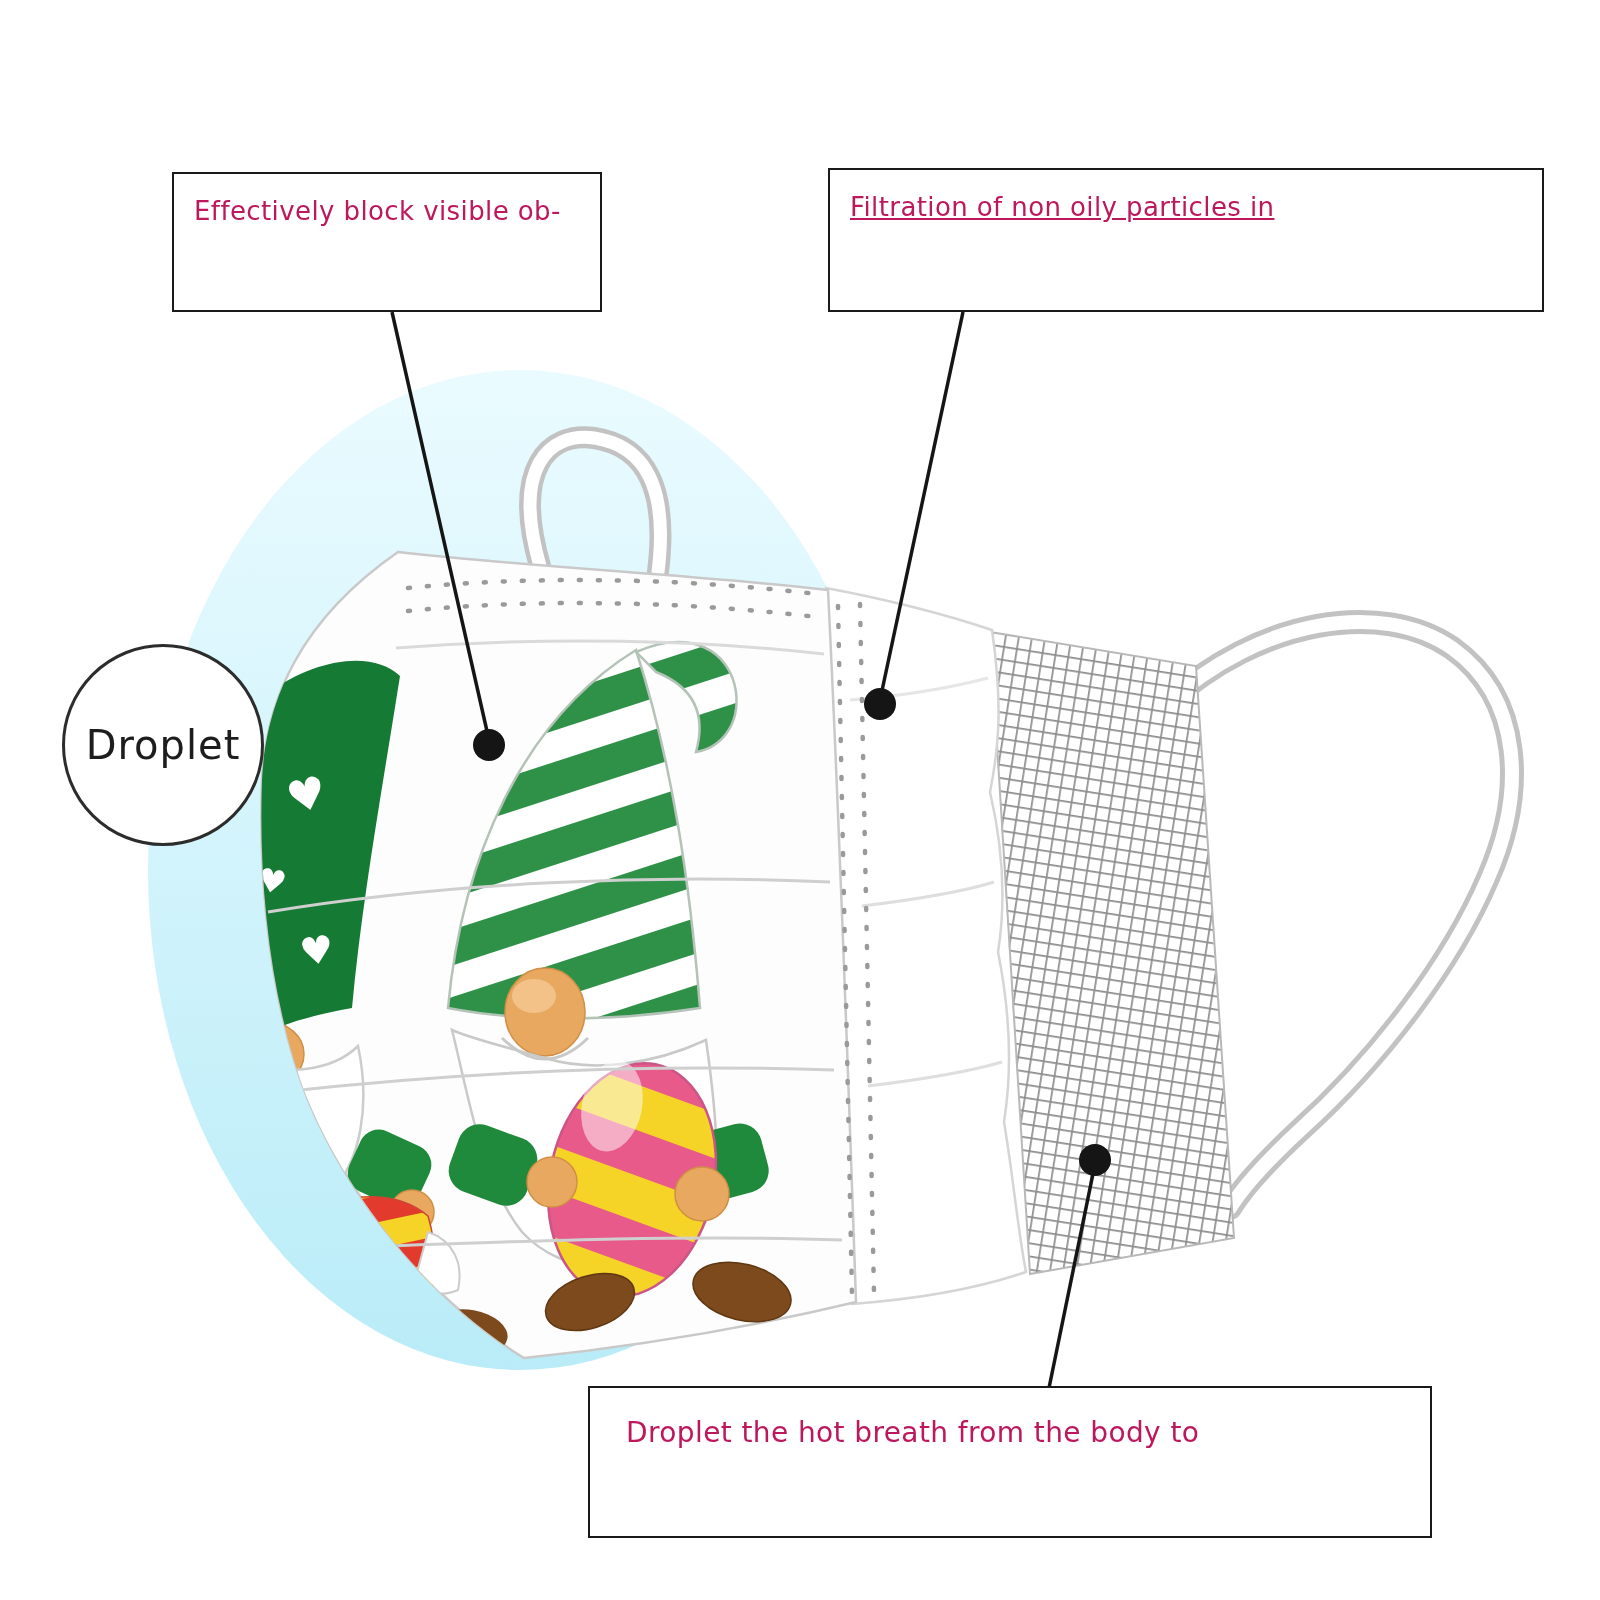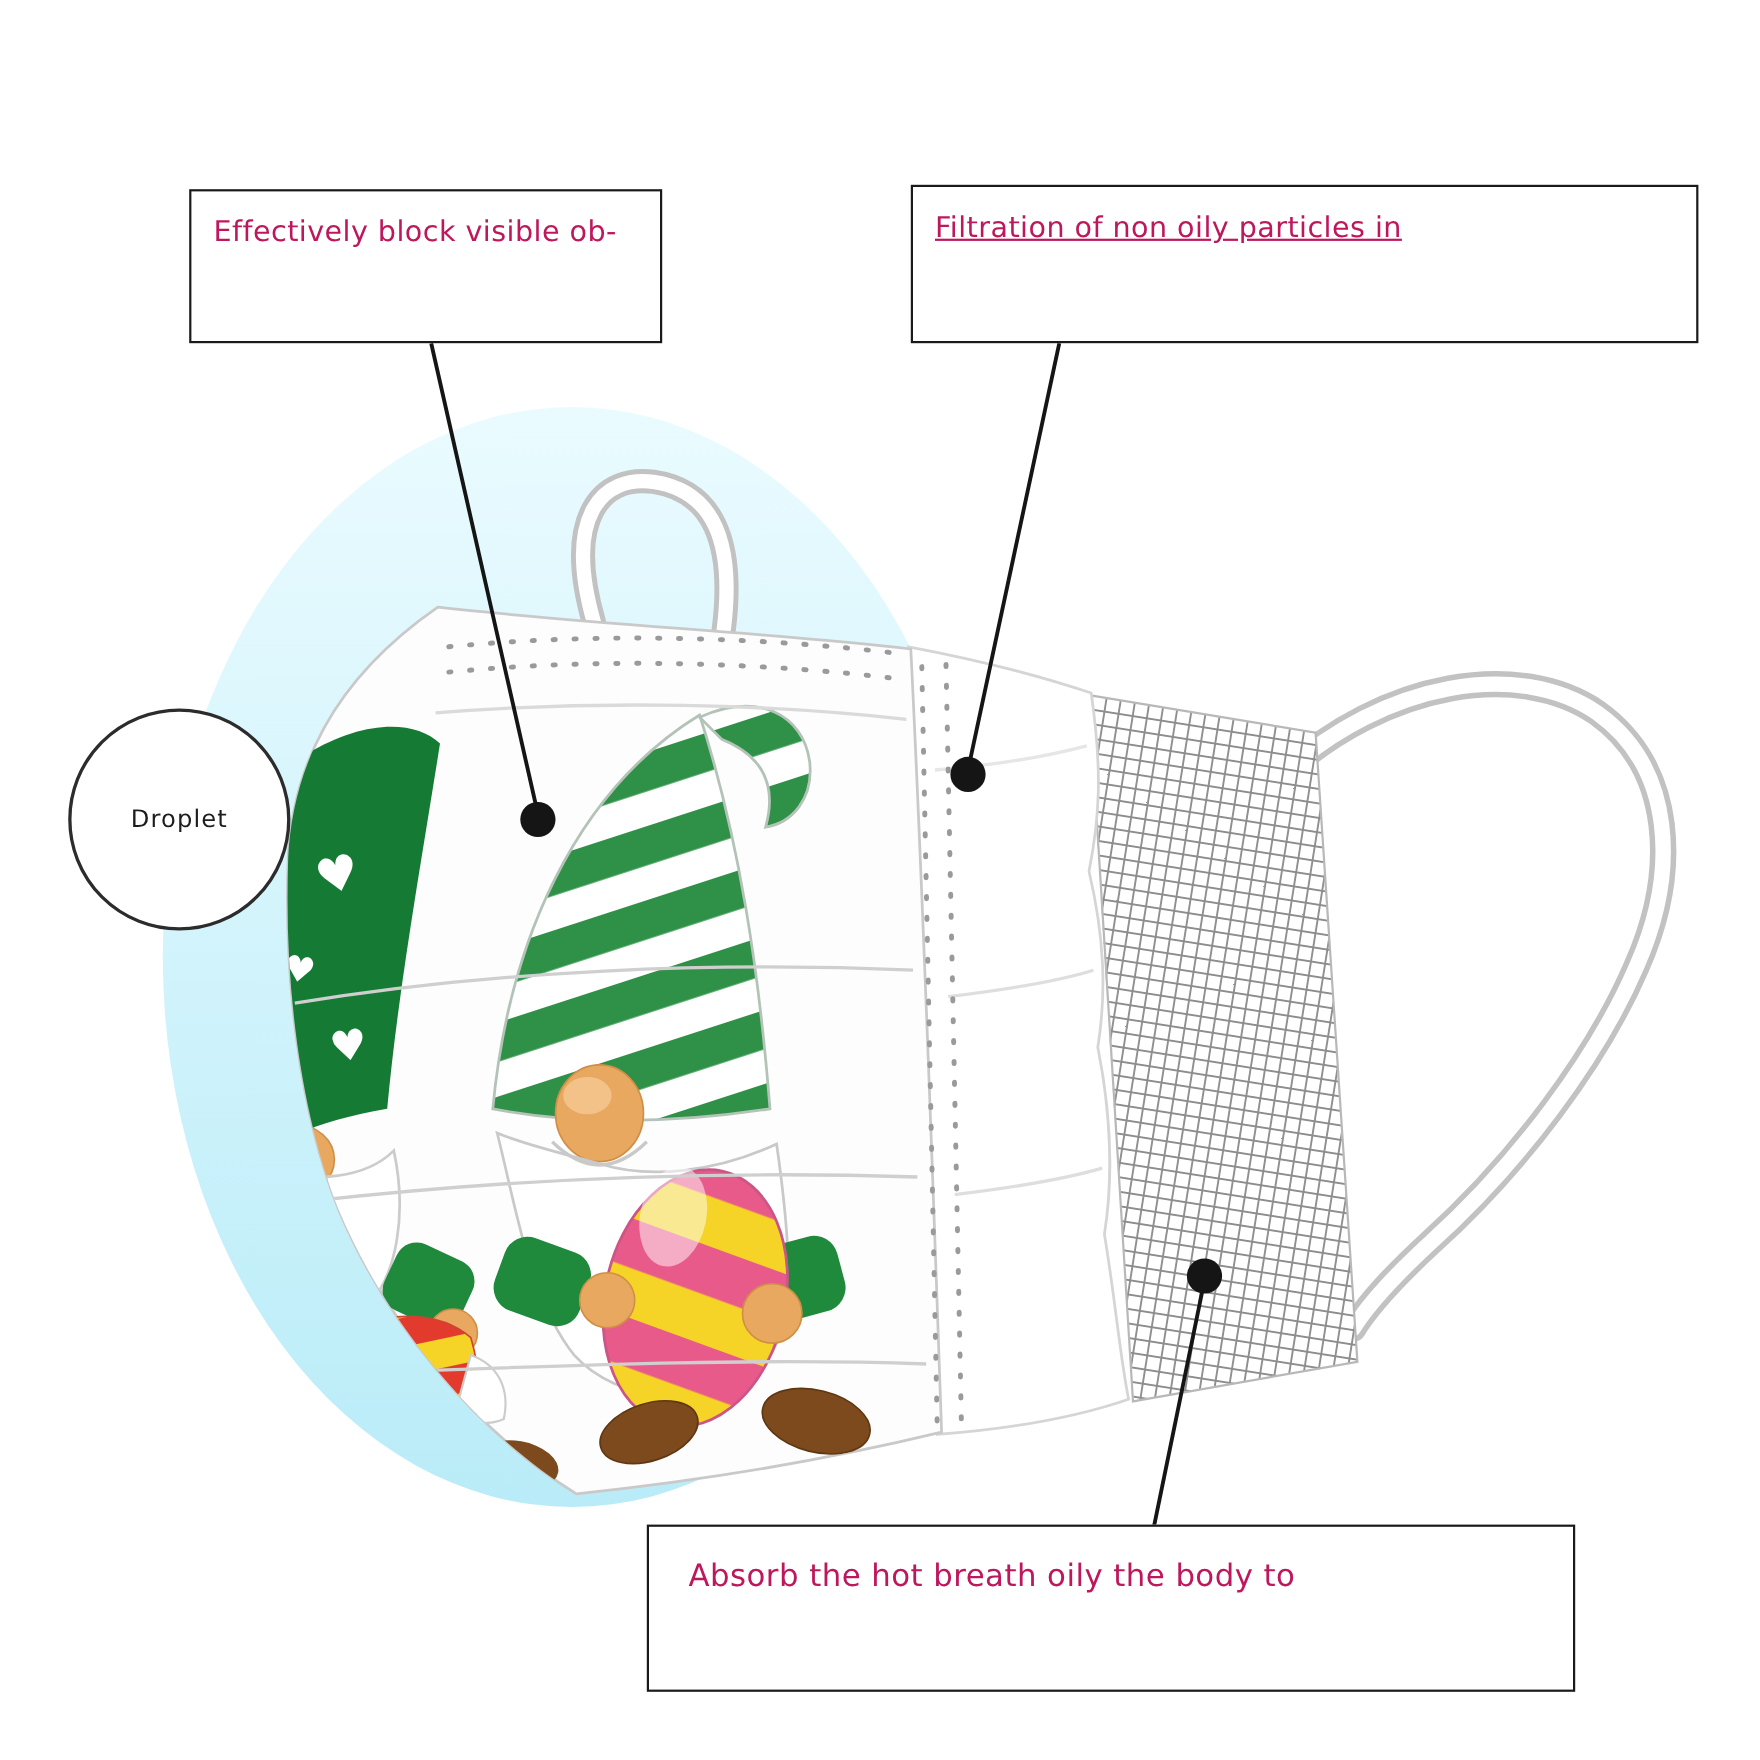--- a/index.html
+++ b/index.html
@@ -9,21 +9,21 @@
   .callout-box{
     position:absolute;z-index:3;background:#ffffff;border:2px solid #1a1a1a;
     color:#be185d;font-size:26px;line-height:1.65;letter-spacing:.4px;
     padding:16px 20px;box-sizing:border-box;
   }
   .callout-box .line{display:block;white-space:nowrap;}
   #box-absorb{font-size:28px;text-align:left;padding:22px 20px 22px 36px;}
   #droplet-circle{
     position:absolute;z-index:3;width:202px;height:202px;border-radius:50%;
     border:3px solid #2c2c2c;background:#ffffff;display:flex;align-items:center;justify-content:center;
-    font-size:22px;color:#1d1d1d;letter-spacing:1px;box-sizing:border-box;
+    font-size:40px;color:#1d1d1d;letter-spacing:1px;box-sizing:border-box;
   }
 </style>
 </head>
 <body>
 
 <div id="canvas">
 
   <svg id="art" width="1600" height="1600" viewBox="0 0 1600 1600" xmlns="http://www.w3.org/2000/svg">
 
     <defs>
@@ -179,20 +179,20 @@
 
   <div id="box-block" class="callout-box" style="left:172px;top:172px;width:430px;height:140px;">
     <span class="line">Effectively block visible ob-</span>
   </div>
 
   <div id="box-filtration" class="callout-box" style="left:828px;top:168px;width:716px;height:144px;text-decoration:underline;">
     <span class="line">Filtration of non oily particles in</span>
   </div>
 
   <div id="box-absorb" class="callout-box" style="left:588px;top:1386px;width:844px;height:152px;">
-    <span class="line">Absorb the hot breath oily the body to</span>
+    <span class="line">Droplet the hot breath from the body to</span>
   </div>
 
   <div id="droplet-circle" style="left:62px;top:644px;">
     <span>Droplet</span>
   </div>
 
 </div>
 
 </body></html>

